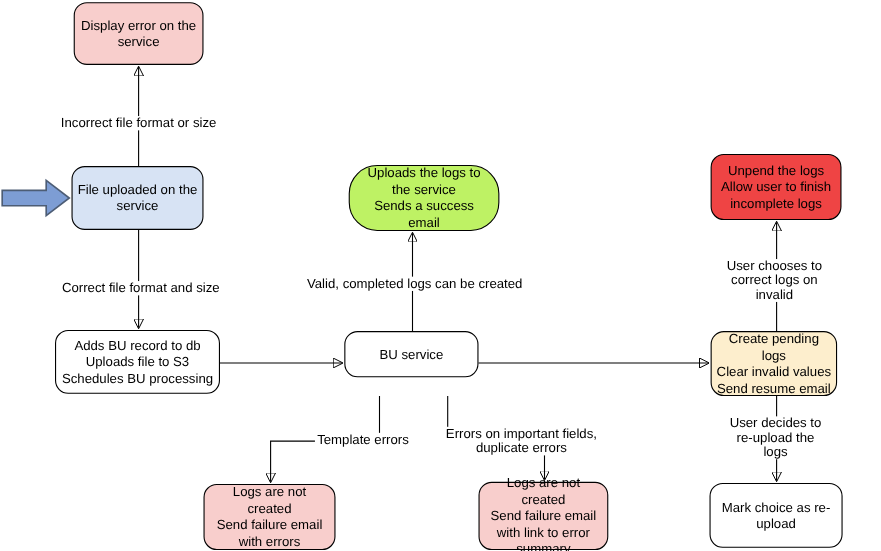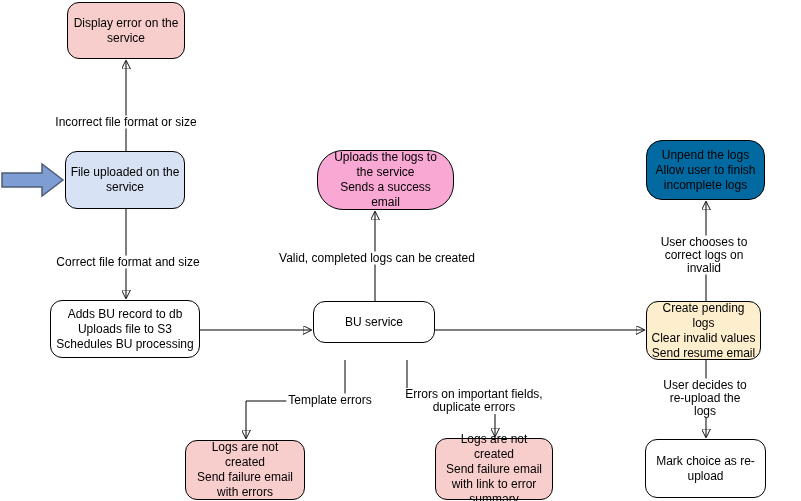--- a/index.html
+++ b/index.html
@@ -68,32 +68,32 @@
     <span>File uploaded on the
 service</span>
   </div>
 
   <div class="node" style="left: 50px; top: 300px; width: 150px; height: 58px; background: rgb(255, 255, 255); border-color: rgb(0, 0, 0);">
     <span>Adds BU record to db
 Uploads file to S3
 Schedules BU processing</span>
   </div>
 
-  <div class="node" style="left: 317px; top: 150px; width: 137px; height: 60px; background: #f9a8d4; border-color: rgb(0, 0, 0); border-radius: 26px;">
+  <div class="node" style="left: 317px; top: 150px; width: 137px; height: 60px; background: #bef264; border-color: rgb(0, 0, 0); border-radius: 26px;">
     <span>Uploads the logs to
 the service
 Sends a success
 email</span>
   </div>
 
   <div class="node" style="left: 313px; top: 301px; width: 122px; height: 42px; background: rgb(255, 255, 255); border-color: rgb(0, 0, 0);">
     <span>BU service</span>
   </div>
 
-  <div class="node" style="left: 646px; top: 140px; width: 119px; height: 60px; background: #0369a1; border-color: rgb(0, 0, 0); border-radius: 16px;">
+  <div class="node" style="left: 646px; top: 140px; width: 119px; height: 60px; background: #ef4444; border-color: rgb(0, 0, 0);">
     <span>Unpend the logs
 Allow user to finish
 incomplete logs</span>
   </div>
 
   <div class="node" style="left: 646px; top: 301px; width: 115px; height: 59px; background: rgb(253, 238, 205); border-color: rgb(0, 0, 0);">
     <span>Create pending logs
 Clear invalid values
 Send resume email</span>
   </div>
@@ -109,21 +109,21 @@
 with errors</span>
   </div>
 
   <div class="node" style="left: 435px; top: 438px; width: 118px; height: 62px; background: rgb(248, 206, 204); border-color: rgb(0, 0, 0);">
     <span>Logs are not created
 Send failure email
 with link to error
 summary</span>
   </div>
 
-  <div class="elabel" style="left:126px;top:122px">Incorrect file format or size</div>
+  <div class="elabel" style="left:126px;top:112px">Incorrect file format or size</div>
   <div class="elabel" style="left:128px;top:262px">Correct file format and size</div>
   <div class="elabel" style="left:377px;top:258px">Valid, completed logs can be created</div>
   <div class="elabel" style="left:330px;top:400px">Template errors</div>
   <div class="elabel" style="left:474px;top:401px">Errors on important fields,
 duplicate errors</div>
   <div class="elabel" style="left:704px;top:255px">User chooses to correct logs on invalid</div>
   <div class="elabel" style="left:705px;top:398px">User decides to re-upload the logs</div>
 
 </div>
 

